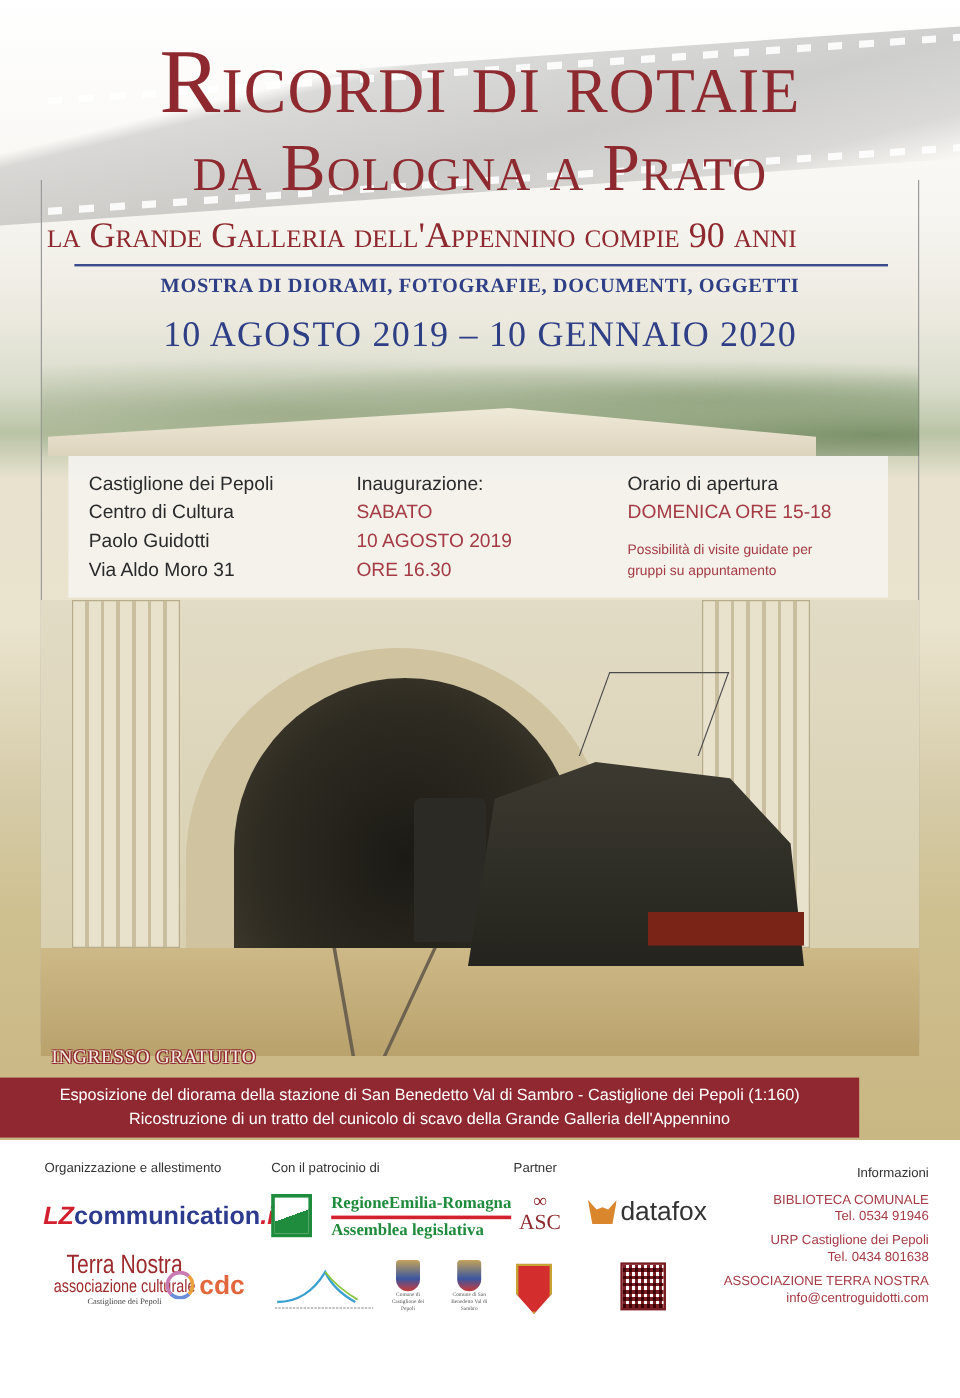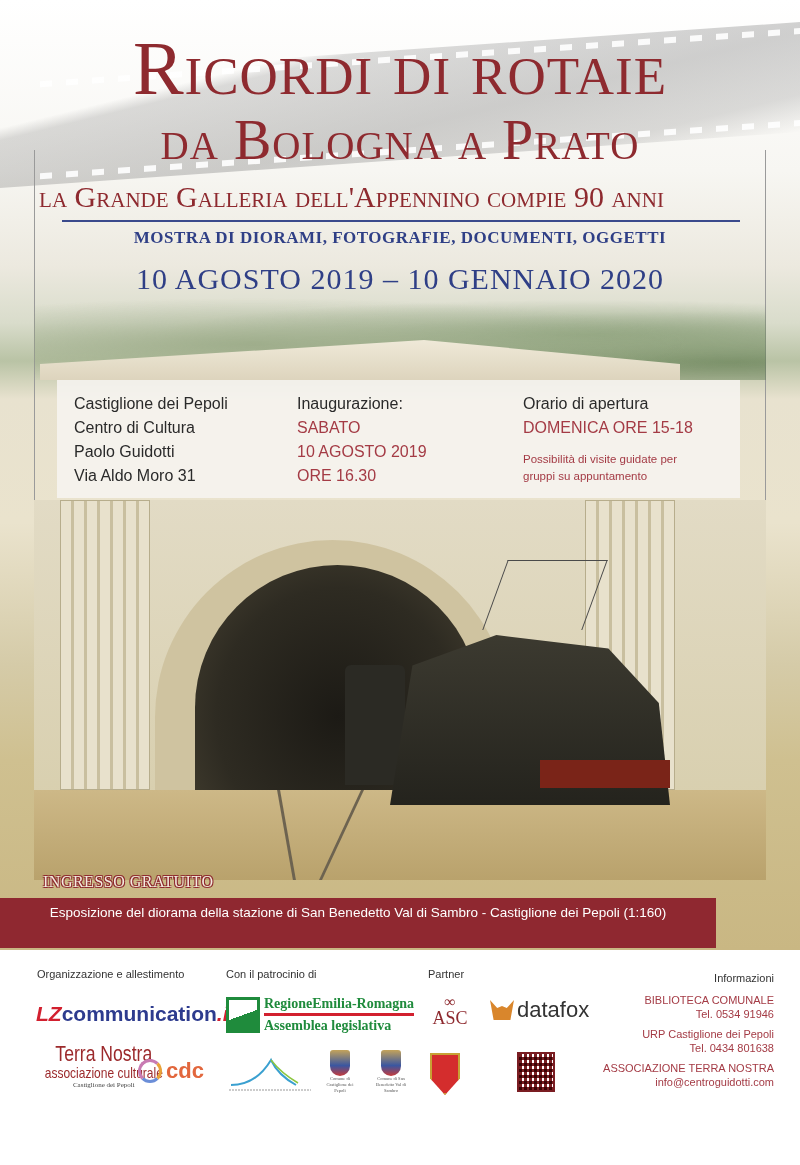--- a/index.html
+++ b/index.html
@@ -75,21 +75,21 @@
   .footer-label { position: absolute; font-size: 11px; color: #333; }
   .logo { position: absolute; }
   .lz { left: 36px; top: 1002px; font-size: 21px; font-weight: bold; color: #2d3b8e; }
   .lz .lz-red { color: #d2202f; font-style: italic; }
   .terra { left: 30px; top: 1043px; color: #9c2a2c; font-family: "Liberation Sans Narrow", "Liberation Sans", sans-serif; text-align: center; }
   .terra .t1 { font-size: 22px; line-height: 22px; transform: scaleX(0.8); }
   .terra .t2 { font-size: 15px; line-height: 16px; transform: scaleX(0.8); }
   .terra .t3 { font-size: 7px; color: #444; font-family: "Liberation Serif", serif; }
   .cdc { left: 138px; top: 1058px; font-size: 22px; font-weight: bold; color: #e2673d; display: flex; align-items: center; gap: 4px; }
   .cdc-ring { width: 24px; height: 24px; border-radius: 50%; border: 3px solid #c87bb3; border-right-color: #e9a33a; border-bottom-color: #6b8ed8; }
-  .rer { left: 226px; top: 995px; display: flex; gap: 4px; align-items: center; }
+  .rer { left: 226px; top: 995px; display: flex; gap: 16px; }
   .rer-flag { width: 34px; height: 36px; border: 3px solid #1f8b3c; background: linear-gradient(160deg, #fff 50%, #1f8b3c 50%); }
   .rer-text { color: #1f8b3c; font-family: "Liberation Serif", serif; font-weight: bold; font-size: 14px; line-height: 17px; }
   .rer-text .line { height: 3px; background: #d2202f; margin: 1px 0; }
   .appennino { left: 226px; top: 1055px; width: 90px; height: 38px; }
   .stemma { width: 20px; height: 26px; border-radius: 3px 3px 10px 10px; background: linear-gradient(180deg, #c4a35a, #3a56a0 60%, #c83a3a); }
   .stemma-cap { font-size: 4.5px; color: #555; text-align: center; line-height: 6px; font-family: "Liberation Serif", serif; }
   .asc { left: 430px; top: 995px; color: #8e2a2f; font-family: "Liberation Serif", serif; text-align: center; width: 40px; }
   .datafox { left: 490px; top: 997px; font-size: 22px; color: #333; display: flex; align-items: center; gap: 3px; }
   .fox-icon { width: 24px; height: 20px; background: #d9862c; clip-path: polygon(0 0, 30% 40%, 50% 30%, 70% 40%, 100% 0, 85% 100%, 15% 100%); }
   .gri { left: 430px; top: 1053px; width: 30px; height: 42px; background: #d42d2d; border: 2px solid #c7a235; clip-path: polygon(0 0, 100% 0, 100% 60%, 50% 100%, 0 60%); }
@@ -153,20 +153,21 @@
       <div>Possibilità di visite guidate per</div>
       <div>gruppi su appuntamento</div>
     </div>
   </div>
 </div>
 
 <div class="ingresso">INGRESSO GRATUITO</div>
 
 <div class="banner">
   <div>Esposizione del diorama della stazione di San Benedetto Val di Sambro - Castiglione dei Pepoli (1:160)</div>
+  <div>Ricostruzione di un tratto del cunicolo di scavo della Grande Galleria dell'Appennino</div>
 </div>
 
 <div class="footer-label" style="left:37px; top:968px">Organizzazione e allestimento</div>
 <div class="footer-label" style="left:226px; top:968px">Con il patrocinio di</div>
 <div class="footer-label" style="left:428px; top:968px">Partner</div>
 
 <div class="logo lz">
   <span class="lz-red">LZ</span><span>communication</span><span class="lz-red">.it</span>
 </div>
 

